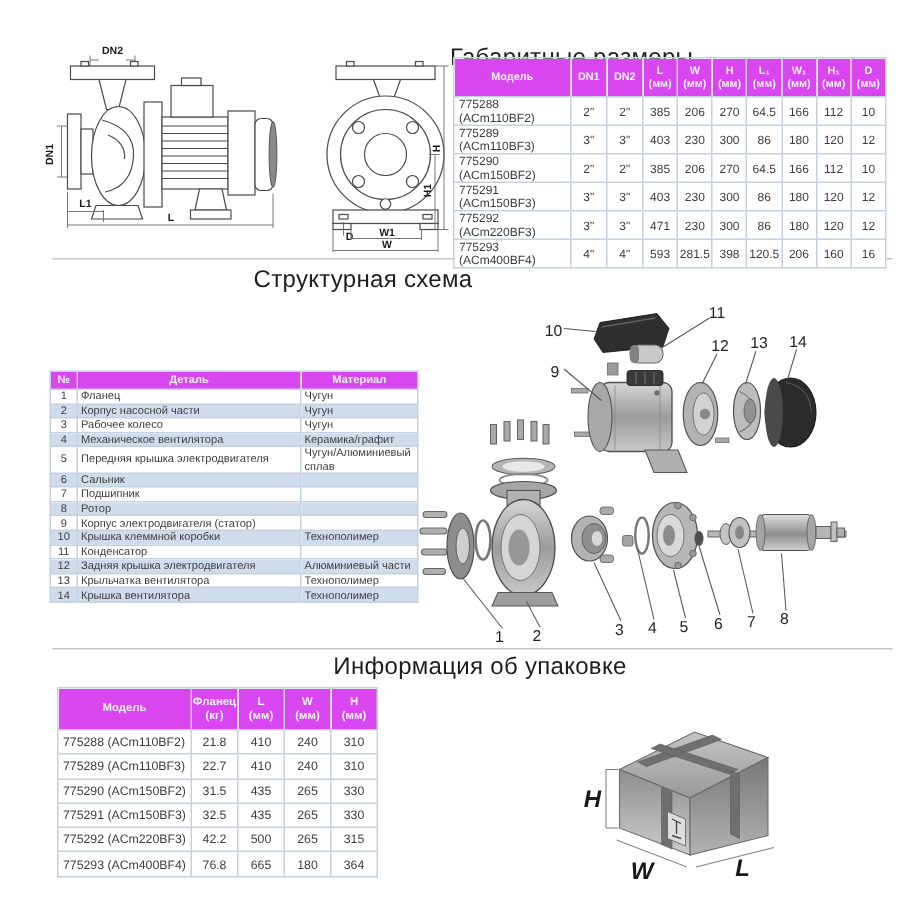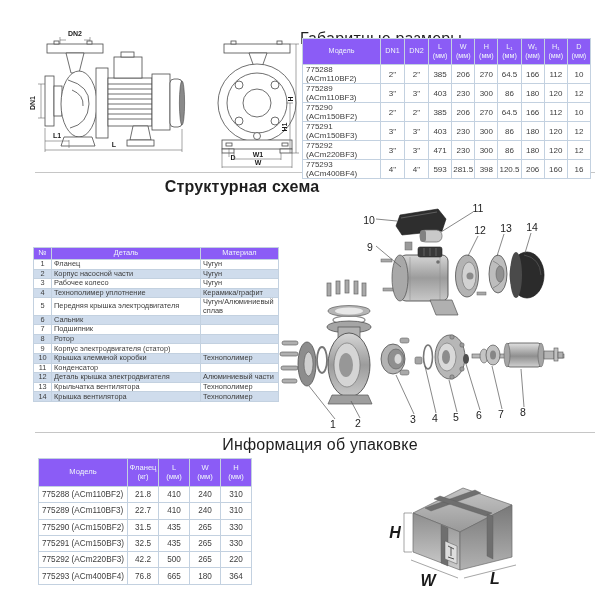--- a/index.html
+++ b/index.html
@@ -5,30 +5,30 @@
   html,body{margin:0;padding:0;}
   body{
     width:600px;height:600px;position:relative;overflow:hidden;
     background:#ffffff;font-family:"Liberation Sans","DejaVu Sans",sans-serif;
     -webkit-font-smoothing:antialiased;
   }
   .section-title{
     position:absolute;font-size:16px;font-weight:400;color:#1e1e1e;letter-spacing:0.2px;
   }
   .title-dims{left:300px;top:6px;margin-top:24px;}
-  .title-struct{left:0;top:178px;width:484px;text-align:center;font-weight:bold;}
+  .title-struct{left:0;top:178px;width:484px;text-align:center;}
   .title-pack{left:0;top:436px;width:600px;text-align:center;padding-left:20px;}
   .divider{position:absolute;left:35px;width:560px;height:1px;background:#c6c6c6;}
   .divider-1{top:172px;}
   .divider-2{top:432px;}
 
   table{border-collapse:collapse;position:absolute;table-layout:fixed;}
   th,td{border:1px solid #c3d1e0;overflow:hidden;}
   th{
-    background:#8b5cf6;color:#f0f5fa;font-weight:400;
+    background:#d946ef;color:#f0f5fa;font-weight:700;
     white-space:pre-line;text-align:center;vertical-align:middle;line-height:1.15;
   }
   td{color:#3d3d3d;text-align:center;vertical-align:middle;background:#fff;}
 
   .dims-table{left:302px;top:38px;width:289px;}
   .dims-table th{font-size:7.2px;height:25px;padding:0;}
   .dims-table td{font-size:8px;height:14.7px;padding:0;}
   .dims-table th:first-child{width:77px;}
   .dims-table th:nth-child(2),.dims-table th:nth-child(3){width:23px;}
   .dims-table td:first-child{text-align:left;padding-left:3px;}
@@ -284,21 +284,21 @@
         <td>Корпус насосной части</td>
         <td>Чугун</td>
       </tr>
       <tr>
         <td>3</td>
         <td>Рабочее колесо</td>
         <td>Чугун</td>
       </tr>
       <tr>
         <td>4</td>
-        <td>Технополимер уплотнение</td>
+        <td>Механическое вентилятора</td>
         <td>Керамика/графит</td>
       </tr>
       <tr>
         <td>5</td>
         <td>Передняя крышка электродвигателя</td>
         <td>Чугун/Алюминиевый сплав</td>
       </tr>
       <tr>
         <td>6</td>
         <td>Сальник</td>
@@ -324,21 +324,21 @@
         <td>Крышка клеммной коробки</td>
         <td>Технополимер</td>
       </tr>
       <tr>
         <td>11</td>
         <td>Конденсатор</td>
         <td></td>
       </tr>
       <tr>
         <td>12</td>
-        <td>Деталь крышка электродвигателя</td>
+        <td>Задняя крышка электродвигателя</td>
         <td>Алюминиевый части</td>
       </tr>
       <tr>
         <td>13</td>
         <td>Крыльчатка вентилятора</td>
         <td>Технополимер</td>
       </tr>
       <tr>
         <td>14</td>
         <td>Крышка вентилятора</td>
@@ -554,21 +554,21 @@
         <td>32.5</td>
         <td>435</td>
         <td>265</td>
         <td>330</td>
       </tr>
       <tr>
         <td>775292 (ACm220BF3)</td>
         <td>42.2</td>
         <td>500</td>
         <td>265</td>
-        <td>220</td>
+        <td>315</td>
       </tr>
       <tr>
         <td>775293 (ACm400BF4)</td>
         <td>76.8</td>
         <td>665</td>
         <td>180</td>
         <td>364</td>
       </tr>
     </tbody>
   </table>

